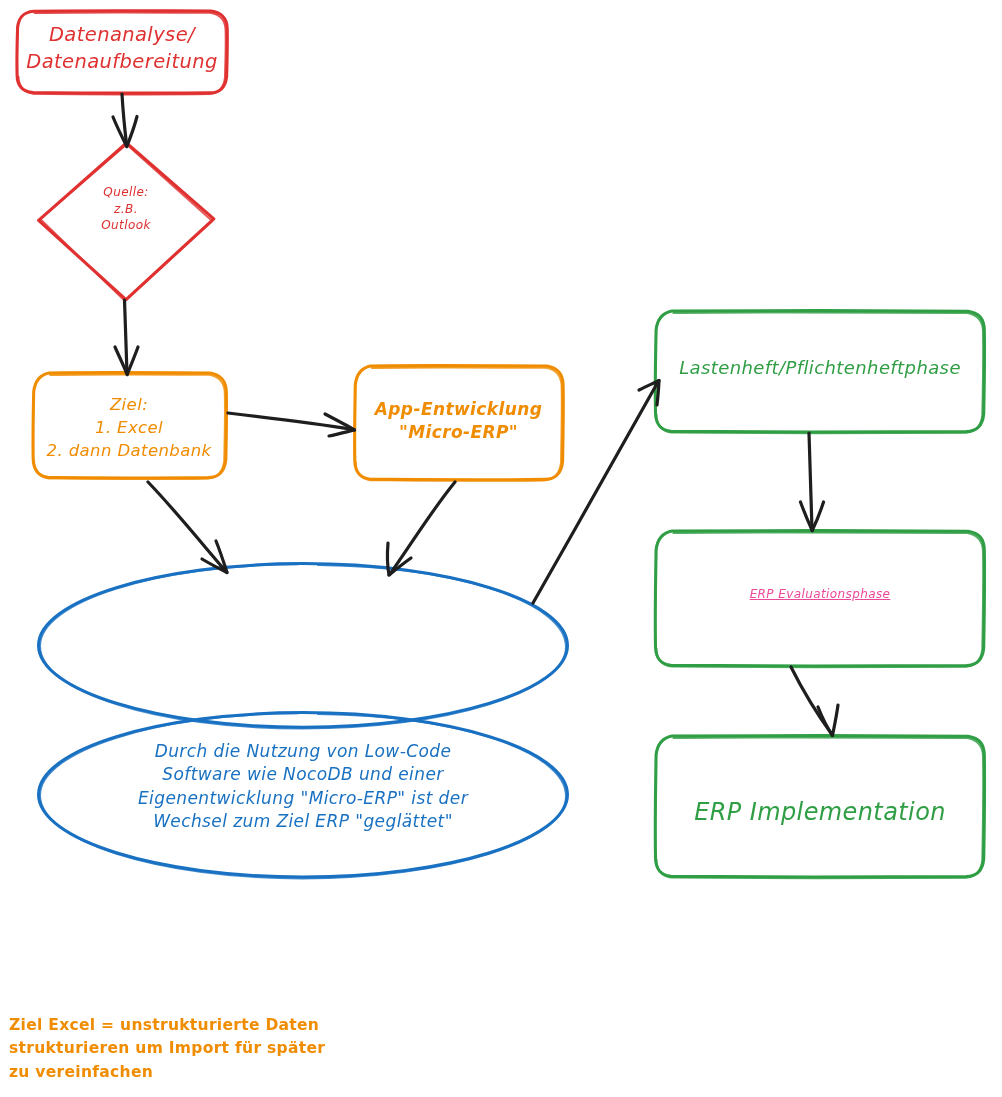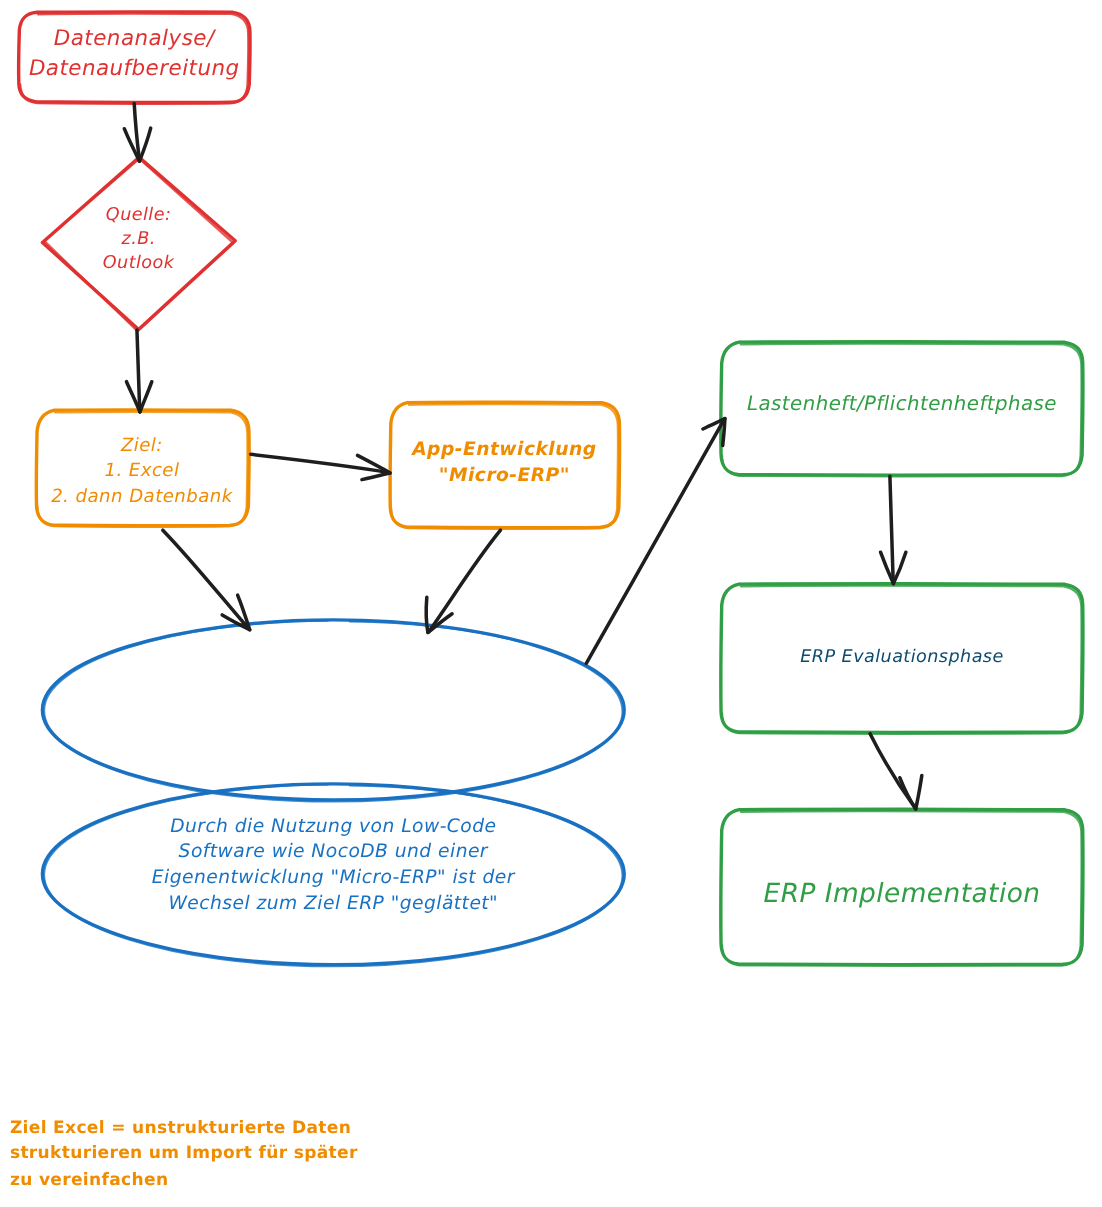--- a/index.html
+++ b/index.html
@@ -245,40 +245,40 @@
       <path class="arrow-stroke" d="M791.0 667.0 C 805, 695, 820, 718, 832.0 734.5"></path>
       <path class="arrow-stroke" d="M818.0 707.0 C 822, 717, 827.5 728, 832.5 735.5"></path>
       <path class="arrow-stroke" d="M838.0 705.0 C 836.5 716, 834.0 728, 832.5 735.5"></path>
     </g>
 
   </svg>
 
   <div class="node-label" style="left:17px; top:22px; width:210px; color:#e03131; font-size:19.5px;">Datenanalyse/
 Datenaufbereitung</div>
 
-  <div class="node-label" style="left:38px; top:184px; width:176px; color:#e03131; font-size:16px;">Quelle:
+  <div class="node-label" style="left:38px; top:184px; width:176px; color:#e03131; font-size:12px;">Quelle:
 z.B.
 Outlook</div>
 
   <div class="node-label" style="left:29px; top:394px; width:200px; color:#f08c00; font-size:16.5px;font-style:italic;">Ziel:
 1. Excel
 2. dann Datenbank</div>
 
   <div class="node-label" style="left:354px; top:398px; width:209px; color:#f08c00; font-size:17px; font-weight:600;">App-Entwicklung
 "Micro-ERP"</div>
 
 
   <div class="node-label" style="left:656px; top:356px; width:328px; color:#2f9e44; font-size:18px;">Lastenheft/Pflichtenheftphase</div>
 
   <div class="node-label" style="left:43px; top:740px; width:520px; color:#1971c2; font-size:17px;">Durch die Nutzung von Low-Code
 Software wie NocoDB und einer
 Eigenentwicklung "Micro-ERP" ist der
 Wechsel zum Ziel ERP "geglättet"</div>
 
-  <div class="node-label" style="left:656px; top:586px; width:328px; color:#0c4a6e; font-size:16px;">ERP Evaluationsphase</div>
+  <div class="node-label" style="left:656px; top:586px; width:328px; color:#ec4899; font-size:12px;text-decoration:underline;">ERP Evaluationsphase</div>
 
   <div class="node-label" style="left:656px; top:796px; width:328px; color:#2f9e44; font-size:24px;">ERP Implementation</div>
 
   <div class="note-label" style="left:9px; top:1014px; width:420px; color:#f08c00; font-size:15.5px;">Ziel Excel = unstrukturierte Daten
 strukturieren um Import für später
 zu vereinfachen</div>
 
 </div>
 
 </body></html>

